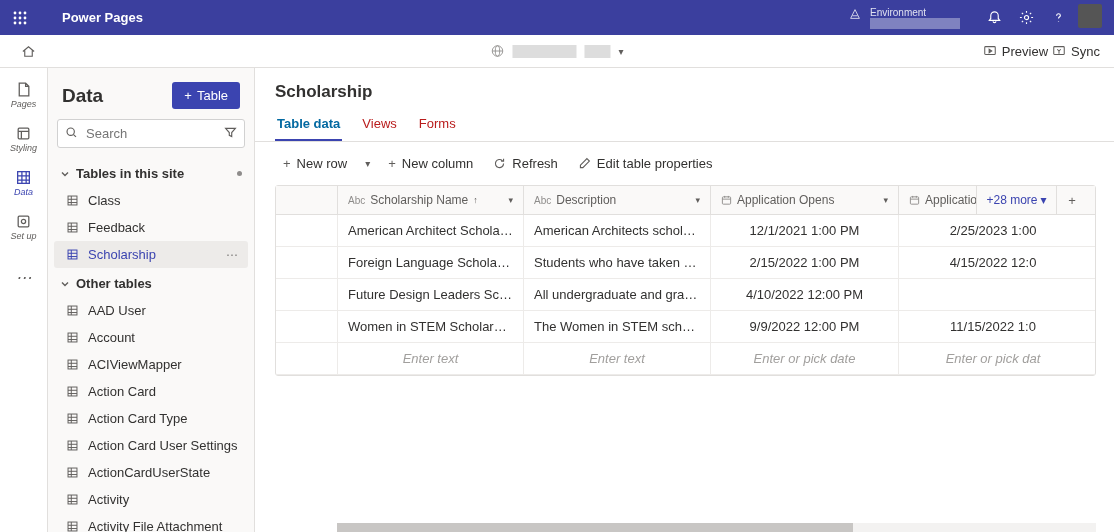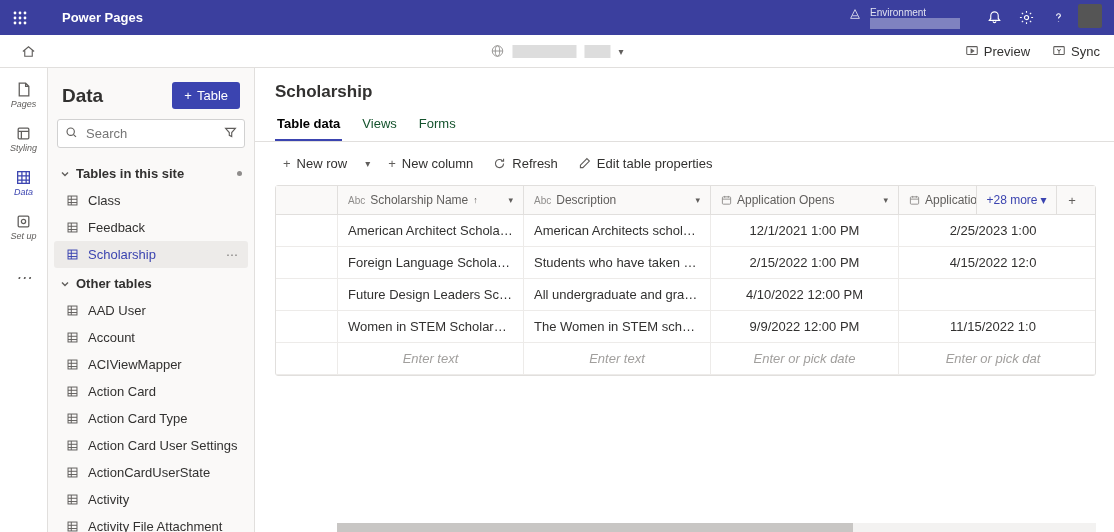--- a/index.html
+++ b/index.html
@@ -21,21 +21,21 @@
     
     
     .cmdbar { height: 33px; border-bottom: 1px solid #e1dfdd; display: flex; align-items: center; padding: 0 14px; }
     .cmdbar-left { flex: 1; display: flex; align-items: center; }
     .home-btn { width: 28px; height: 28px; display: flex; align-items: center; justify-content: center; cursor: pointer; }
     .cmdbar-center { display: flex; align-items: center; gap: 8px; position: absolute; left: 50%; transform: translateX(-50%); }
     .globe-icon { opacity: 0.7; }
     .url-redacted { width: 64px; height: 13px; background: #ddd; }
     .url-redacted2 { width: 26px; height: 13px; background: #ddd; }
     .chevron-sm { color: #605e5c; font-size: 10px; }
-    .cmdbar-right { display: flex; align-items: flex-end; gap: 22px; }
+    .cmdbar-right { display: flex; align-items: flex-end; gap: 4px; }
     .cmd-link { display: flex; align-items: center; gap: 5px; color: #323130; cursor: pointer; font-size: 13px; }
     
     
     .layout { display: flex; height: calc(100% - 68px); }
     
     
     .rail { width: 48px; border-right: 1px solid #e1dfdd; display: flex; flex-direction: column; align-items: center; padding-top: 6px; }
     .rail-item { width: 44px; height: 42px; display: flex; flex-direction: column; align-items: center; justify-content: center; gap: 1px; cursor: pointer; font-size: 9px; color: #605e5c; border-radius: 4px; margin-bottom: 2px; font-style: italic; }
     .rail-item.active { color: #3b44b0; }
     .rail-item.active .rail-icon { color: #3b44b0; }
@@ -58,22 +58,22 @@
     .tree-item.selected { background: #edebe9; color: #3b44b0; font-weight: 400; position: relative; margin: 0 6px; border-radius: 3px; padding-left: 12px; }
     .tree-item.selected::before { content: ''; position: absolute; }
     .tree-icon { color: #605e5c; font-size: 13px; width: 14px; }
     .tree-item.selected .tree-icon { color: #3b44b0; }
     .tree-more { margin-left: auto; color: #605e5c; font-size: 12px; opacity: 0.8; }
     
     
     .main { flex: 1; display: flex; flex-direction: column; overflow: hidden; }
     .main-title { font-size: 17px; font-weight: 600; padding: 14px 20px 8px 20px; }
     .tabs { display: flex; gap: 18px; padding: 0 20px; border-bottom: 1px solid #e1dfdd; }
-    .tab { padding: 6px 2px 8px 2px; cursor: pointer; font-size: 13px; color: #14532d; border-bottom: 2px solid transparent; }
-    .tab.active { color: #000000; font-weight: 600; border-bottom-color: #3b44b0; }
+    .tab { padding: 6px 2px 8px 2px; cursor: pointer; font-size: 13px; color: #b91c1c; border-bottom: 2px solid transparent; }
+    .tab.active { color: #0369a1; font-weight: 600; border-bottom-color: #3b44b0; }
     .toolbar { display: flex; align-items: center; gap: 4px; padding: 10px 20px; }
     .tool-btn { display: flex; align-items: center; gap: 6px; padding: 4px 8px; cursor: pointer; font-size: 13px; color: #323130; border-radius: 3px; }
     .tool-icon { color: #605e5c; font-size: 13px; }
     .tool-chevron { padding: 4px 6px; cursor: pointer; color: #605e5c; font-size: 10px; }
     
     
     .grid-wrap { flex: 1; overflow: auto; padding: 0 18px 0 20px; }
     .grid { border: 1px solid #e1dfdd; border-radius: 3px; text-align: center; }
     .grid-header { display: flex; background: #faf9f8; border-bottom: 1px solid #e1dfdd; position: relative; }
     .col-handle { width: 62px; border-right: 1px solid #e1dfdd; }

